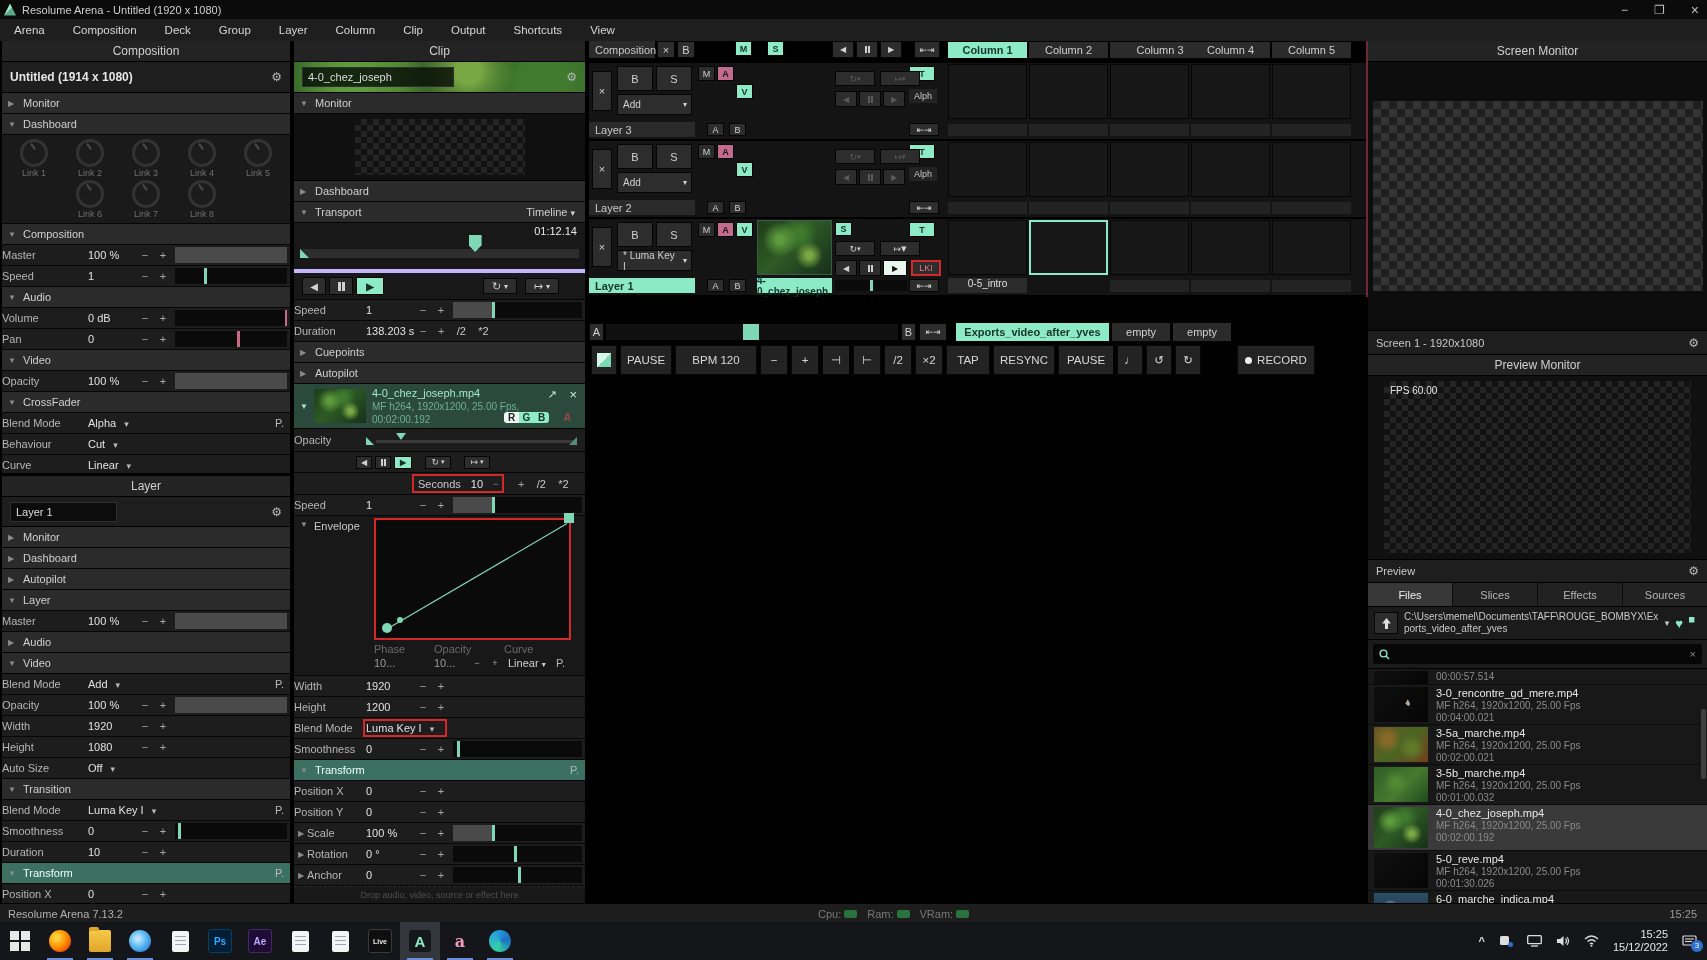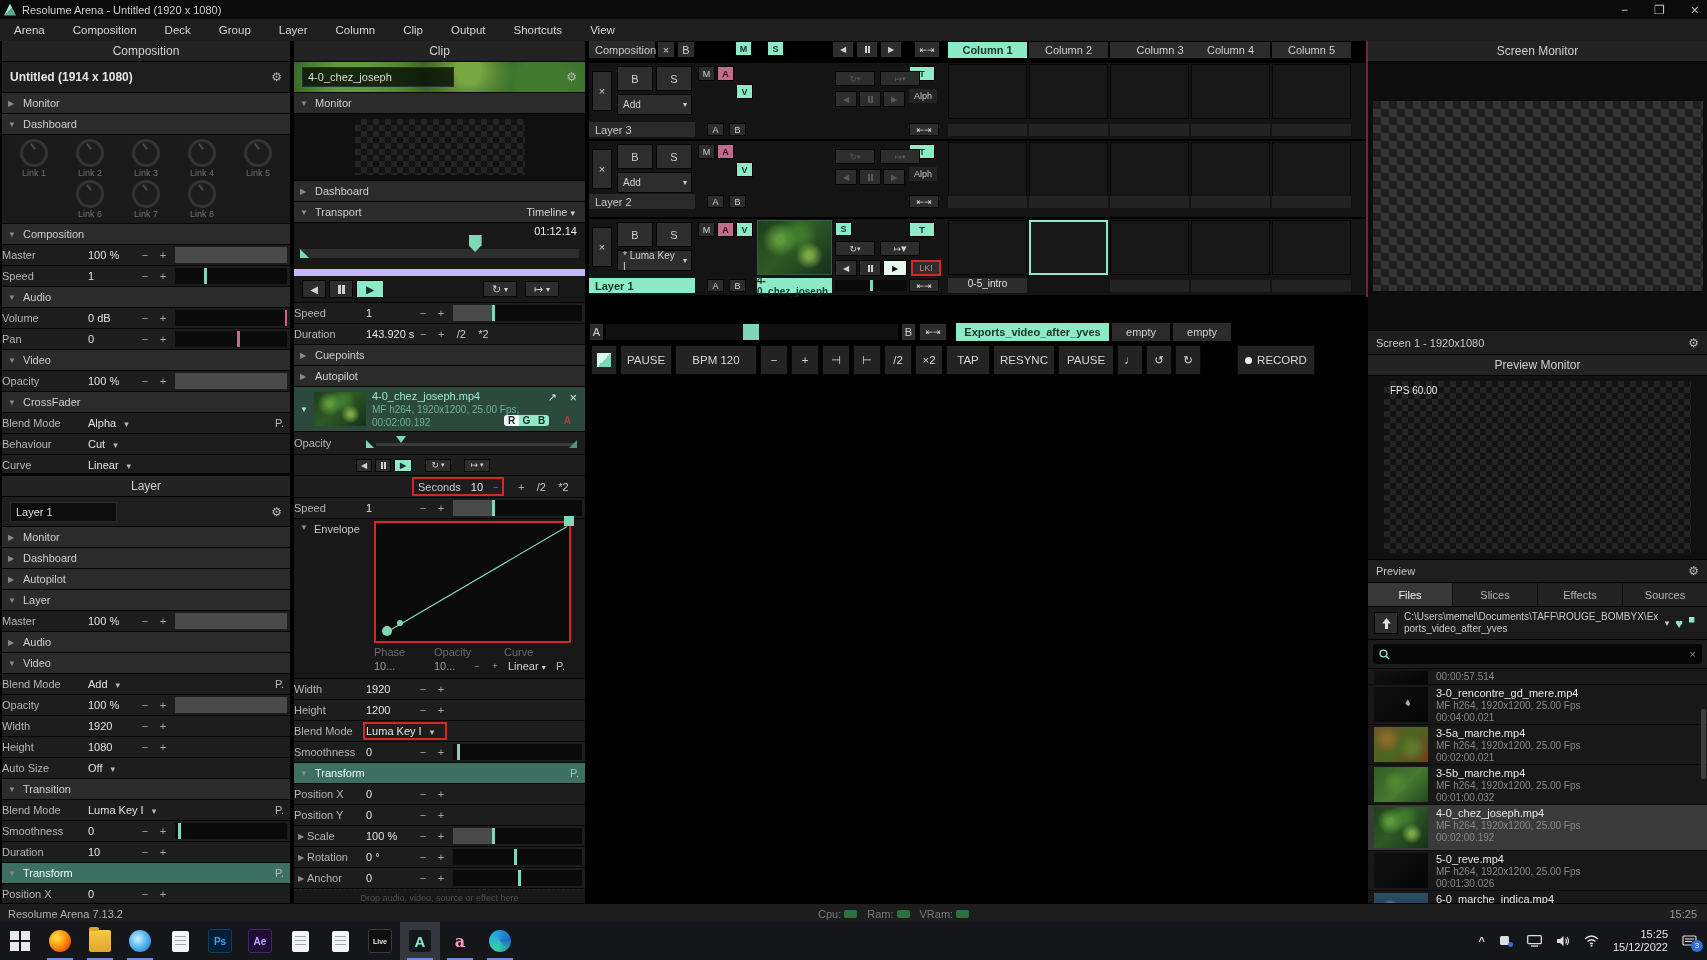--- a/index.html
+++ b/index.html
@@ -385,21 +385,21 @@
       <span class="ar">▶</span>
       <span>Dashboard</span>
     </div>
     <div class="sec">
       <span class="ar">▼</span>
       <span>Transport</span>
       <span class="rightlab">
         <span>Timeline</span> <span class="caret" style="font-size:9px;">▾</span>
       </span>
     </div>
-    <div style="height:46px;position:relative;background:#181818;border-bottom:7px solid #c4b5fd;flex:0 0 auto;">
+    <div style="height:46px;position:relative;background:#181818;border-bottom:4px solid #c4b5fd;flex:0 0 auto;">
       <span style="position:absolute;right:8px;top:2px;color:#e8e8e8;">01:12.14</span>
       <div style="position:absolute;left:6px;right:6px;top:26px;height:9px;background:#2e2e2e;"></div>
       <div style="position:absolute;left:6px;top:26px;width:0;height:0;border-bottom:9px solid #7fd8b5;border-right:9px solid transparent;"></div>
       <div style="position:absolute;left:60%;top:12px;width:13px;height:17px;background:#7fd8b5;clip-path:polygon(0 0,100% 0,100% 60%,50% 100%,0 60%);"></div>
     </div>
     <div style="height:26px;display:flex;align-items:center;gap:3px;padding-left:8px;background:#181818;border-bottom:1px solid #060606;flex:0 0 auto;position:relative;">
       <span class="btn" style="width:24px;height:18px;">
           <span class="playg">◀</span>
         </span>
       <span class="btn" style="width:24px;height:18px;">
@@ -423,21 +423,21 @@
           <span class="val"><span>1</span></span>
           <span class="mp">−</span>
           <span class="mp">+</span>
           <div class="sl">
             <div class="fill" style="width: 30%;"></div>
             <div class="tick teal" style="left: 30%;"></div>
           </div>
         </div>
         <div class="prow">
           <span class="lbl lw72">Duration</span>
-          <span class="val"><span>143.920 s</span></span>
+          <span class="val"><span>138.203 s</span></span>
           <span class="mp">−</span>
           <span class="mp">+</span>
           <span class="xtra">/2</span>
           <span class="xtra">*2</span>
         </div>
       </div>
     <div class="sec">
       <span class="ar">▶</span>
       <span>Cuepoints</span>
     </div>
@@ -780,21 +780,21 @@
           <span style="font-size:8px;">▶</span>
         </div>
         <div class="abs celllab" style="left: 320px; top: 26px; width: 28px; height: 14px; display: flex; align-items: center; justify-content: center; font-size: 9px; color: rgb(200, 200, 200);">
           <span>Alph</span>
         </div>
         <div class="abs " style="left: 359px; top: 1px; width: 79px; height: 55px; background: rgb(23, 23, 23); border: 1px solid rgb(6, 6, 6);"></div>
         <div class="abs " style="left: 440px; top: 1px; width: 79px; height: 55px; background: rgb(23, 23, 23); border: 1px solid rgb(6, 6, 6);"></div>
         <div class="abs " style="left: 521px; top: 1px; width: 79px; height: 55px; background: rgb(23, 23, 23); border: 1px solid rgb(6, 6, 6);"></div>
         <div class="abs " style="left: 602px; top: 1px; width: 79px; height: 55px; background: rgb(23, 23, 23); border: 1px solid rgb(6, 6, 6);"></div>
         <div class="abs " style="left: 683px; top: 1px; width: 79px; height: 55px; background: rgb(23, 23, 23); border: 1px solid rgb(6, 6, 6);"></div>
-        <div class="abs " style="left: 0px; top: 53px; width: 779px; height: 16px;">
+        <div class="abs " style="left: 0px; top: 59px; width: 779px; height: 16px;">
           <div class="abs celllab" style="left: 0px; top: 0px; width: 106px; height: 15px; display: flex; align-items: center; padding-left: 6px; background: rgb(42, 42, 42);">
             <span>Layer 2</span>
           </div>
           <div class="abs btn" style="left: 118px; top: 1px; width: 17px; height: 13px; font-size: 9px;">
             <span>A</span>
           </div>
           <div class="abs btn" style="left: 140px; top: 1px; width: 17px; height: 13px; font-size: 9px;">
             <span>B</span>
           </div>
           <div class="abs btn" style="left: 320px; top: 1px; width: 30px; height: 13px; font-size: 9px;">

